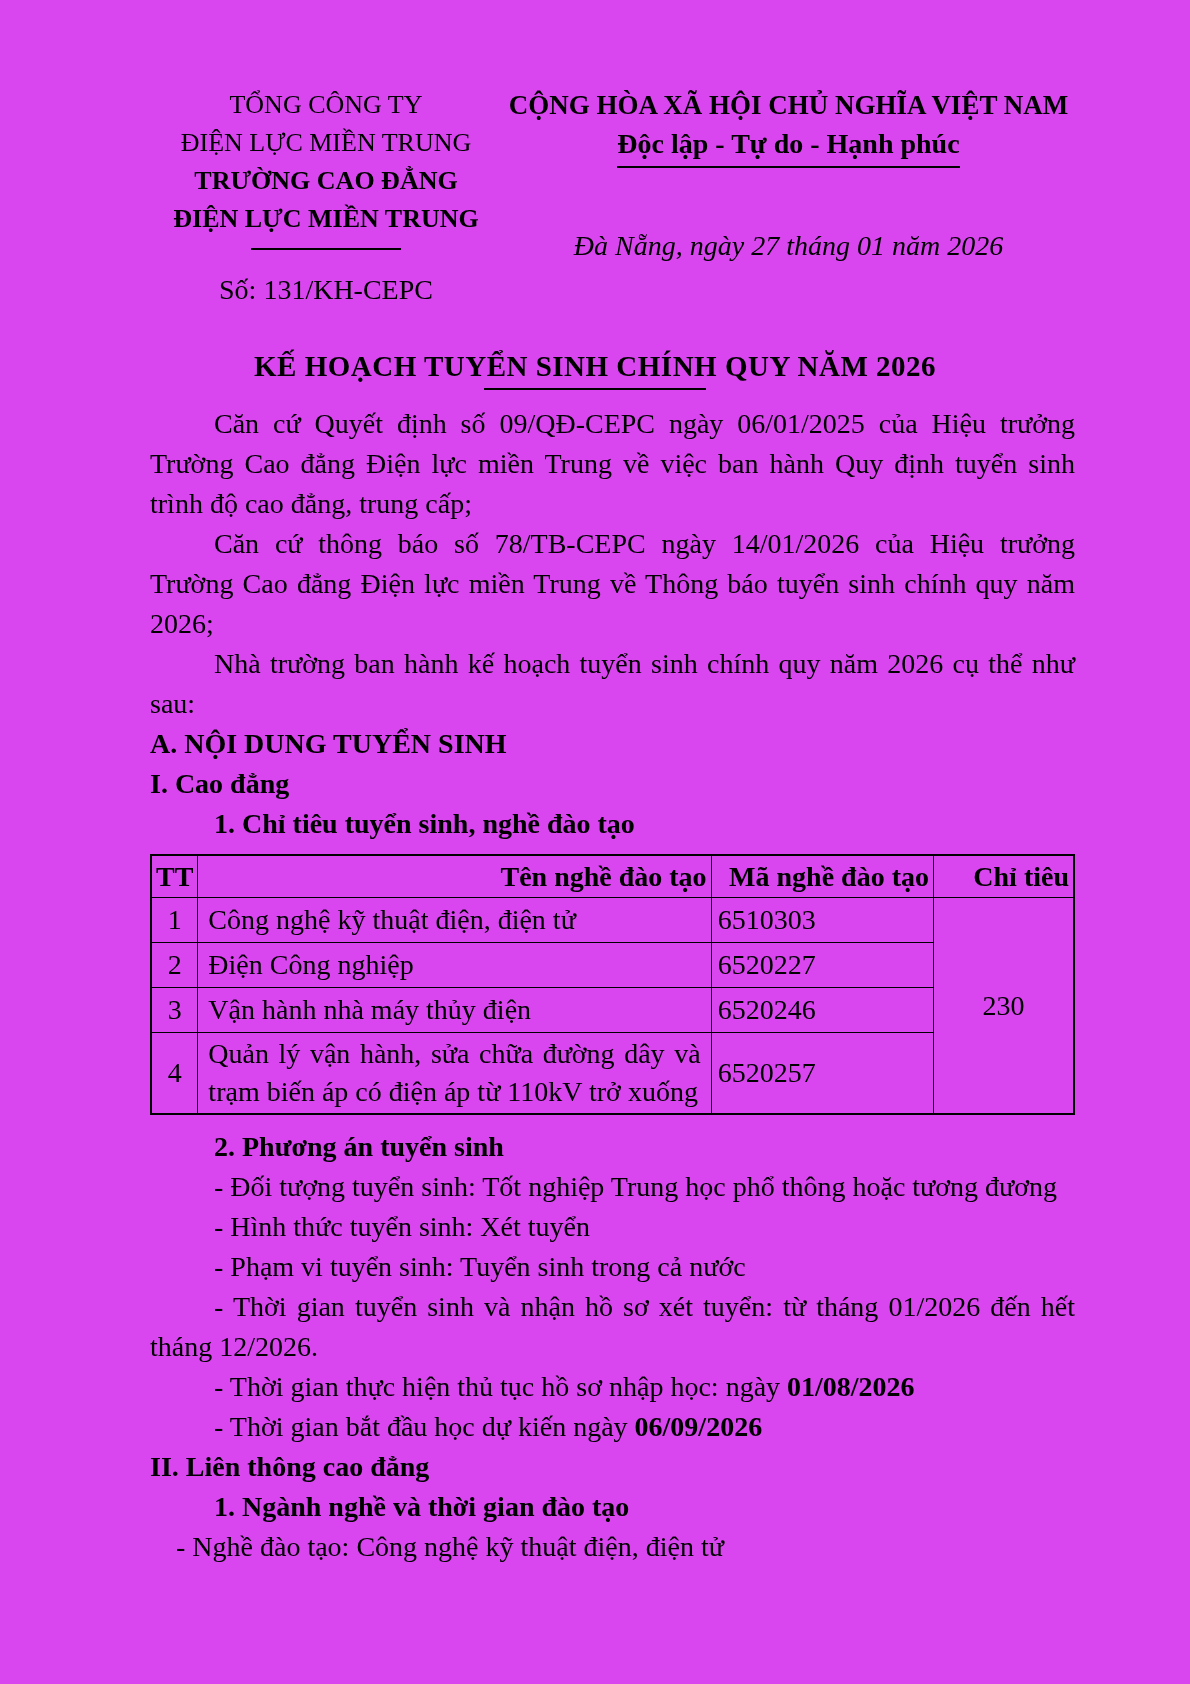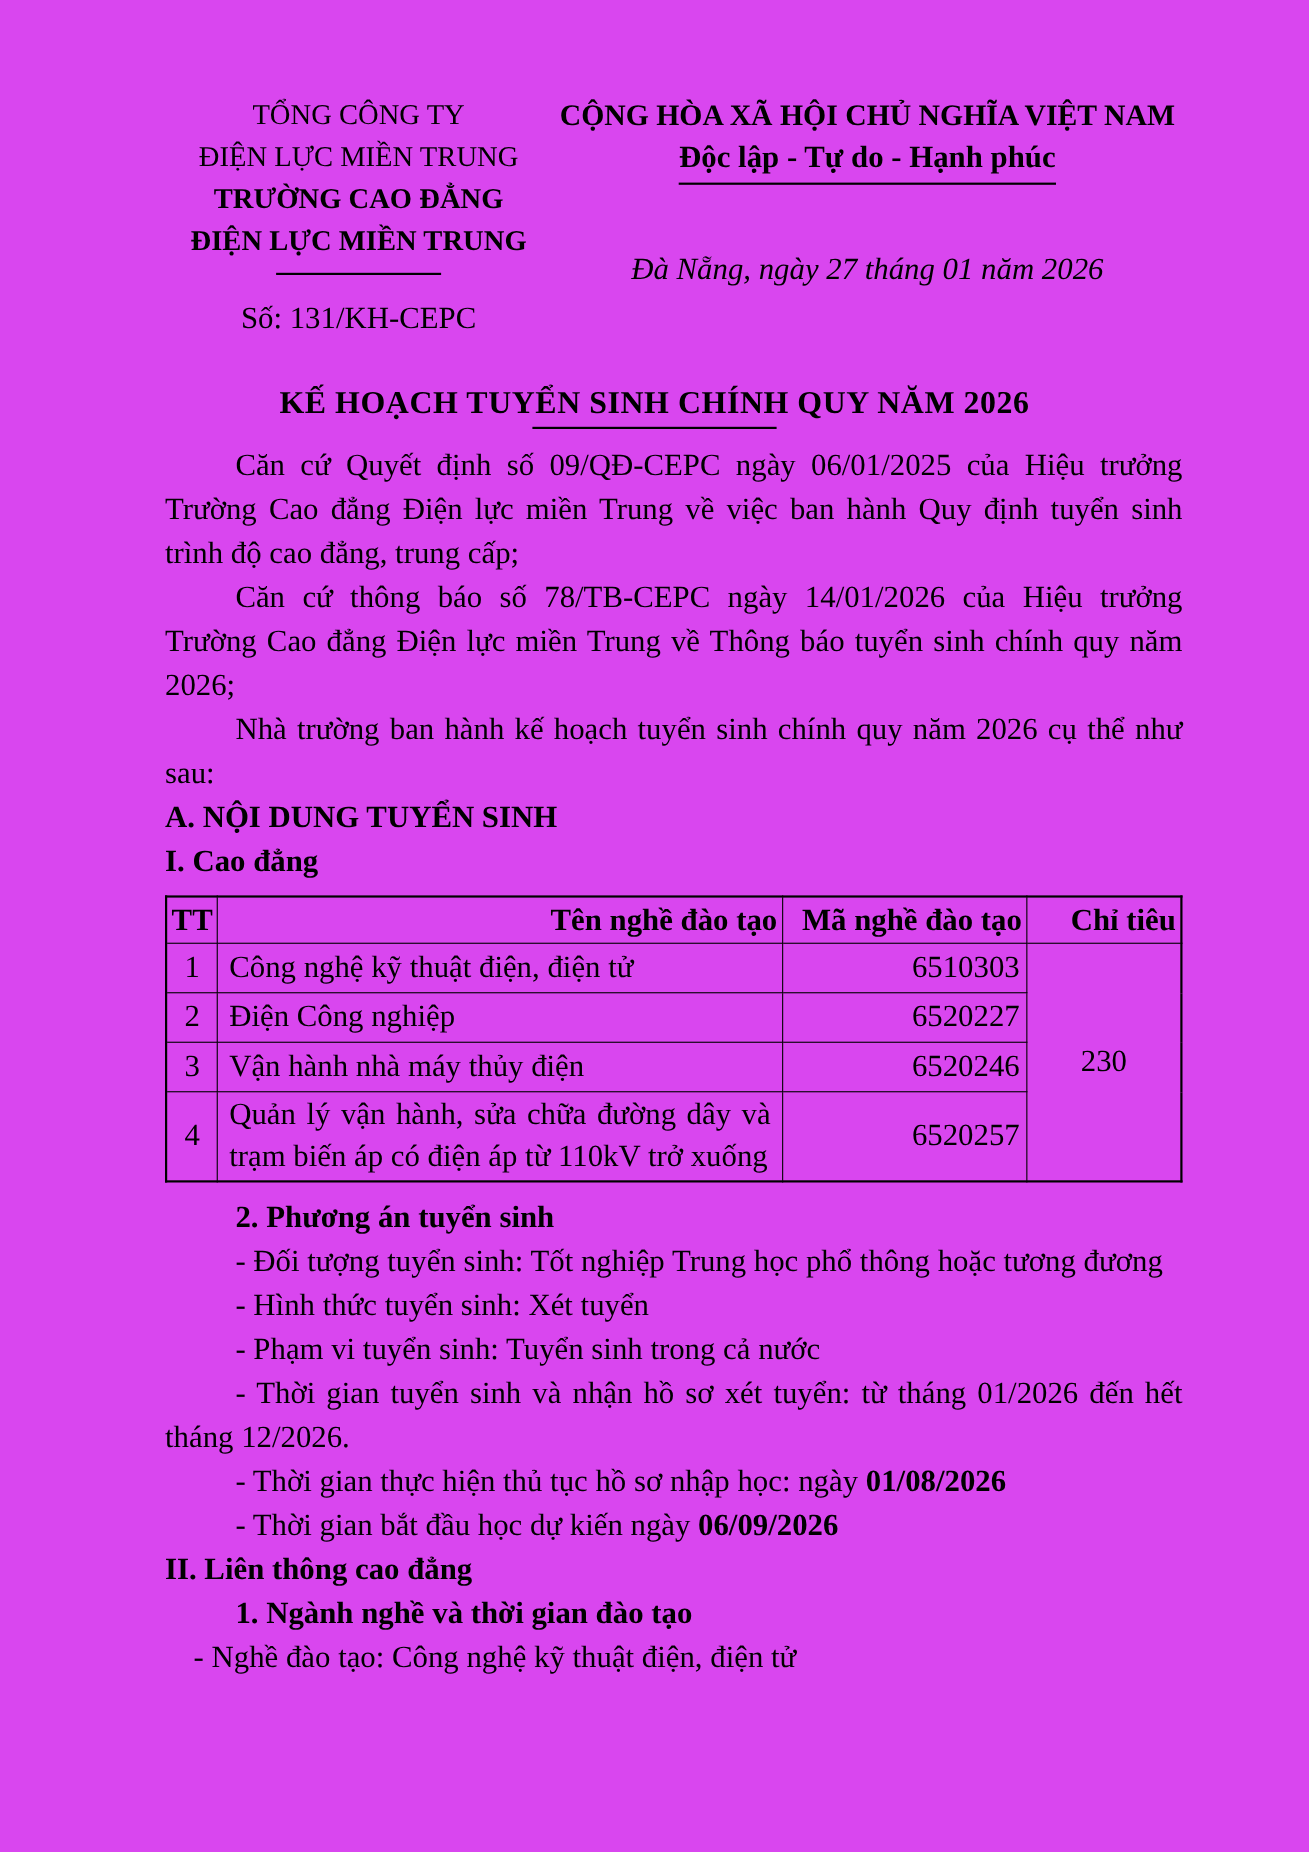--- a/index.html
+++ b/index.html
@@ -33,21 +33,21 @@
   .h-sub{font-weight:bold;padding-left:64px;text-align:left;}
   .item{text-indent:64px;}
   .item-small{text-indent:26px;text-align:left;}
   
   table.quota-table{width:100%;border-collapse:collapse;margin:10px 0 12px;border:2px solid #000;table-layout:auto;}
   .quota-table th,.quota-table td{border:1px solid #000;font-size:28px;}
   .quota-table th{font-weight:bold;text-align:right;height:41px;padding:0 4px;line-height:36px;}
   .quota-table td{height:40px;padding:0 6px;}
   td.cell-tt{text-align:center;width:36px;}
   td.cell-name{text-align:justify;padding:2px 10px;line-height:38px;width:56%;}
-  td.cell-code{text-align:right;width:24%;}
+  td.cell-code{text-align:left;width:24%;}
   td.cell-quota{text-align:center;width:15%;vertical-align:middle;}
   col.c-tt{width:4.5%;} col.c-name{width:56%;} col.c-code{width:24.2%;} col.c-quota{width:15.3%;}
 </style>
 </head>
 <body>
 
 <div class="page">
 
   <div class="header">
     <div class="header-left">
@@ -72,20 +72,21 @@
     <div class="title-underline"></div>
   </div>
 
   <div class="body">
     <p class="para">Căn cứ Quyết định số 09/QĐ-CEPC ngày 06/01/2025 của Hiệu trưởng Trường Cao đẳng Điện lực miền Trung về việc ban hành Quy định tuyển sinh trình độ cao đẳng, trung cấp;</p>
     <p class="para">Căn cứ thông báo số 78/TB-CEPC ngày 14/01/2026 của Hiệu trưởng Trường Cao đẳng Điện lực miền Trung về Thông báo tuyển sinh chính quy năm 2026;</p>
     <p class="para">Nhà trường ban hành kế hoạch tuyển sinh chính quy năm 2026 cụ thể như sau:</p>
 
     <p class="h-section">A. NỘI DUNG TUYỂN SINH</p>
     <p class="h-section">I. Cao đẳng</p>
+    <p class="h-sub">1. Chỉ tiêu tuyển sinh, nghề đào tạo</p>
 
     <table class="quota-table">
       <colgroup>
         <col class="c-tt">
           <col class="c-name">
           <col class="c-code">
           <col class="c-quota">
       </colgroup>
       <thead>
         <tr>

